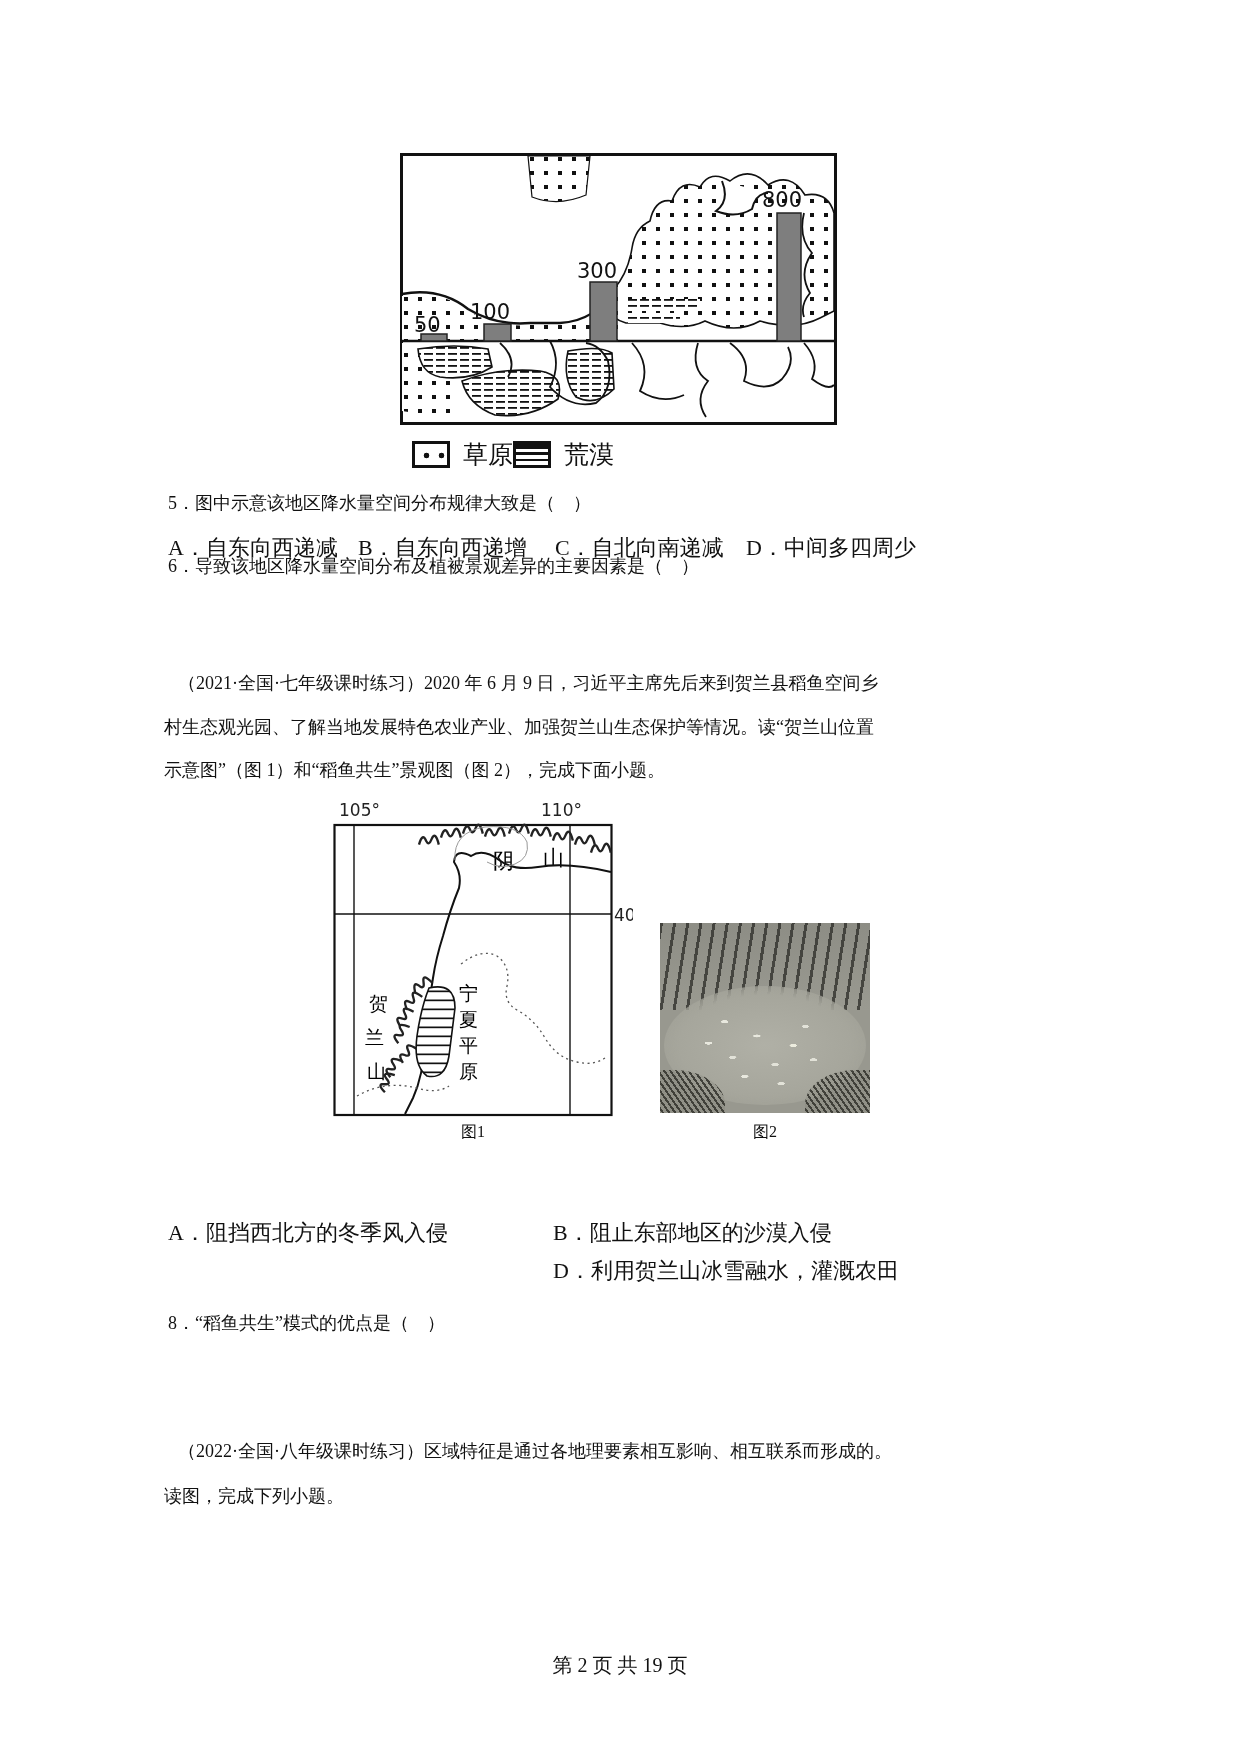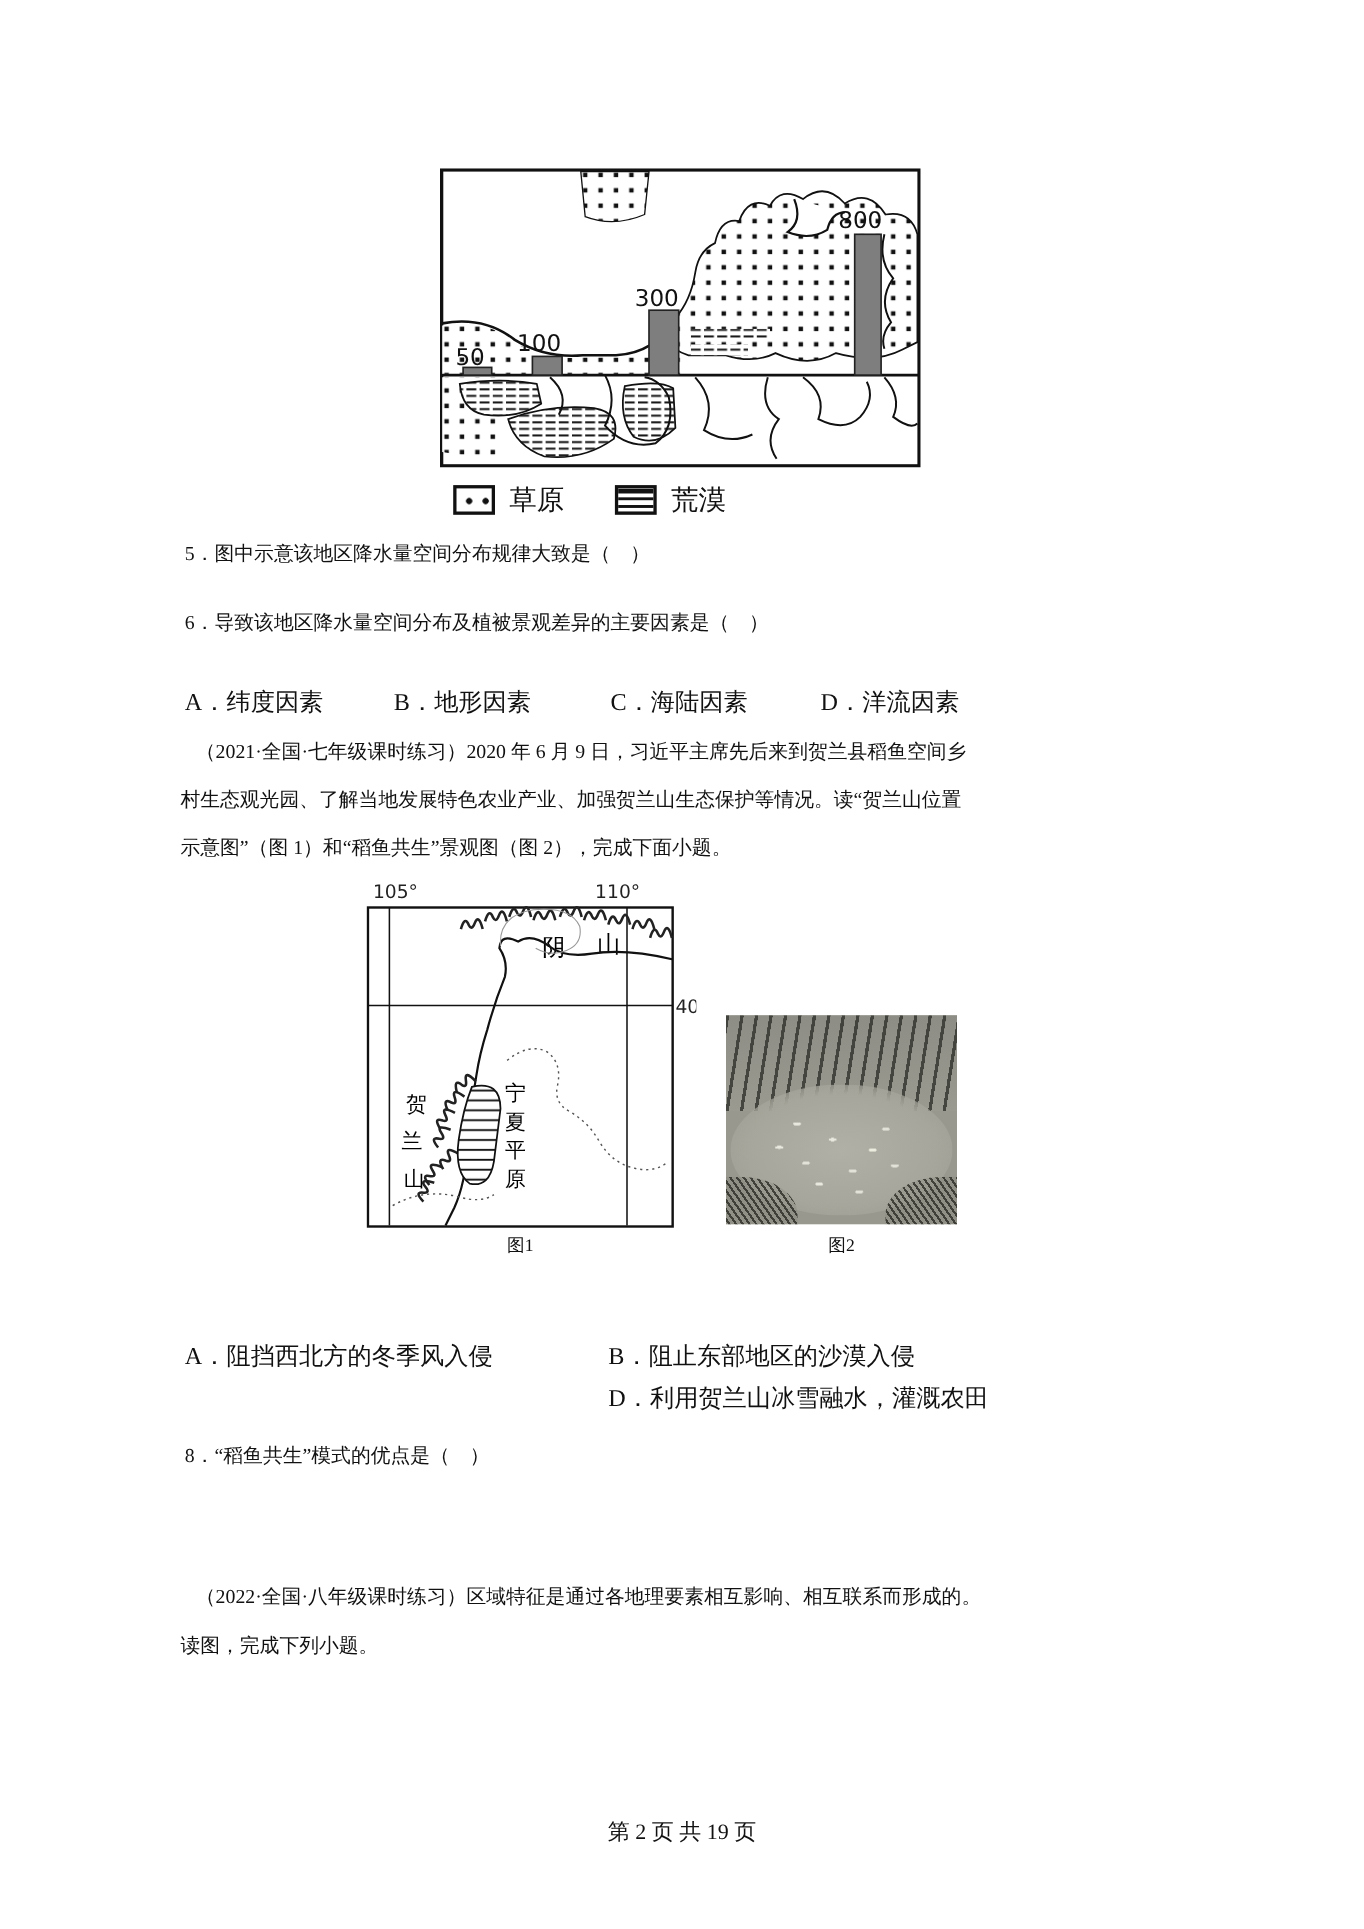--- a/index.html
+++ b/index.html
@@ -8,21 +8,21 @@
     font-family:"Liberation Serif","DejaVu Serif",serif;color:#111;overflow:hidden;
   }
   .line{position:absolute;font-size:18px;line-height:30px;white-space:pre;}
   .opts{position:absolute;height:32px;width:960px;}
   .opt{position:absolute;top:0;font-size:22px;white-space:pre;}
   .caption{position:absolute;font-size:16px;text-align:center;}
   .footer{position:absolute;left:0;right:0;text-align:center;font-size:20px;}
   
   .fig-precip{position:absolute;left:400px;top:153px;width:437px;height:272px;}
   
-  .legend{position:absolute;left:412px;top:438px;display:flex;align-items:flex-start;gap:46px;}
+  .legend{position:absolute;left:412px;top:438px;display:flex;align-items:flex-start;}
   .leg-item{display:flex;align-items:center;gap:13px;}
   .leg-box{width:38px;height:27px;border:3px solid #111;box-sizing:border-box;background-color:#fff;}
   .leg-dots{background-image:radial-gradient(circle,#111 2.6px,transparent 3.1px);background-size:15px 15px;background-position:4px 4px;}
   .leg-lines{background-image:repeating-linear-gradient(to bottom,#111 0 2.6px,transparent 2.6px 6.4px);background-position:0 2px;}
   .leg-label{font-size:25px;}
   
   .fig-helan{position:absolute;left:333px;top:798px;width:300px;height:320px;}
   
   .photo{position:absolute;left:660px;top:923px;width:210px;height:190px;background:#98988f;overflow:hidden;}
   .photo .rice{position:absolute;left:0;top:0;right:0;height:46%;
@@ -113,27 +113,27 @@
       <span class="leg-box leg-dots"></span>
       <span class="leg-label">草原</span>
     </div>
     <div class="leg-item">
       <span class="leg-box leg-lines"></span>
       <span class="leg-label">荒漠</span>
     </div>
   </div>
 
   <div class="line" style="left:168px;top:488px">5．图中示意该地区降水量空间分布规律大致是（　）</div>
+  <div class="opts" style="left:168px;top:533px">
+    <span class="opt" style="left:0px">A．自东向西递减</span>
+    <span class="opt" style="left:190px">B．自东向西递增</span>
+    <span class="opt" style="left:387px">C．自北向南递减</span>
+    <span class="opt" style="left:578px">D．中间多四周少</span>
+  </div>
   <div class="line" style="left:168px;top:551px">6．导致该地区降水量空间分布及植被景观差异的主要因素是（　）</div>
-  <div class="opts" style="left:168px;top:623px">
-    <span class="opt" style="left:0px">A．纬度因素</span>
-    <span class="opt" style="left:190px">B．地形因素</span>
-    <span class="opt" style="left:387px">C．海陆因素</span>
-    <span class="opt" style="left:578px">D．洋流因素</span>
-  </div>
 
   <div class="line" style="left:178px;top:668px">（2021·全国·七年级课时练习）2020 年 6 月 9 日，习近平主席先后来到贺兰县稻鱼空间乡</div>
   <div class="line" style="left:164px;top:712px">村生态观光园、了解当地发展特色农业产业、加强贺兰山生态保护等情况。读“贺兰山位置</div>
   <div class="line" style="left:164px;top:755px">示意图”（图 1）和“稻鱼共生”景观图（图 2），完成下面小题。</div>
 
   <div class="fig-helan">
     <svg width="300" height="320" viewBox="0 0 300 320">
       <defs>
         <pattern id="hatch2" width="12" height="9" patternUnits="userSpaceOnUse">
           <rect width="12" height="9" fill="#fff"></rect>

